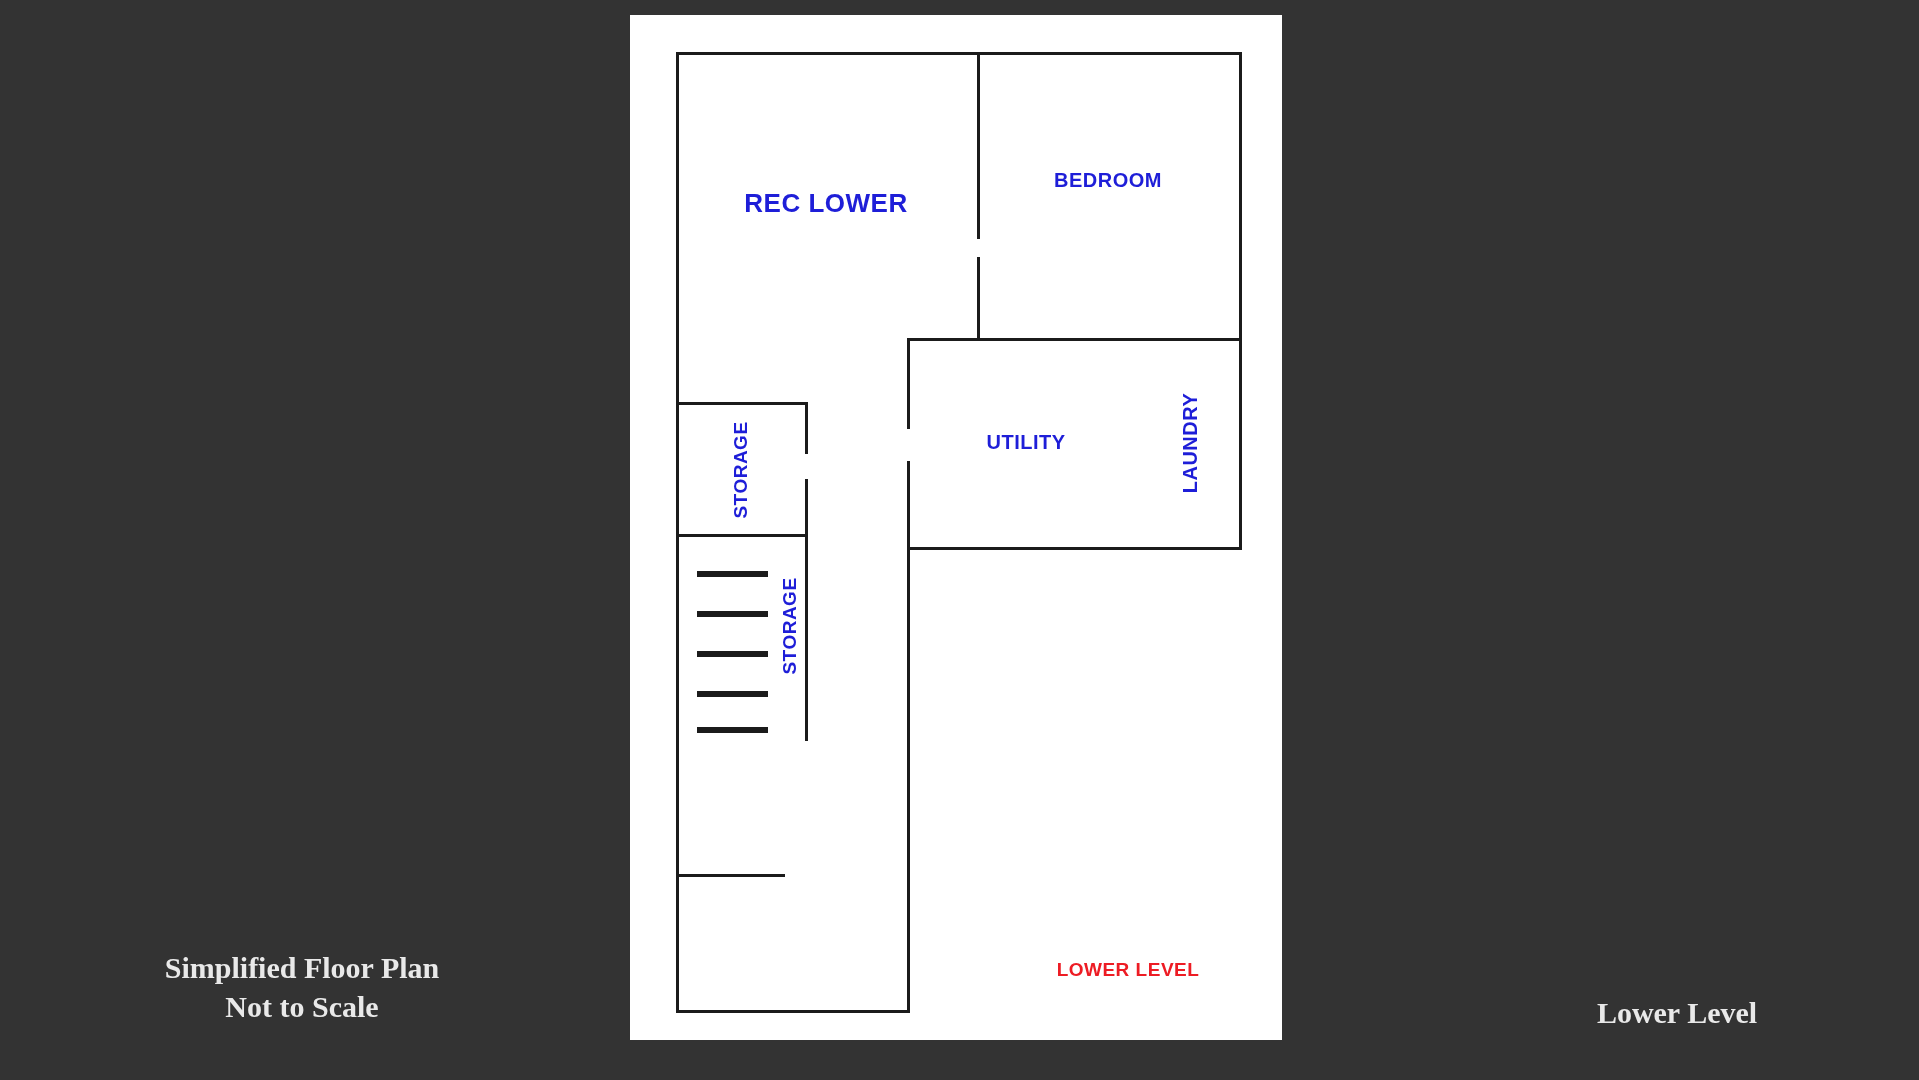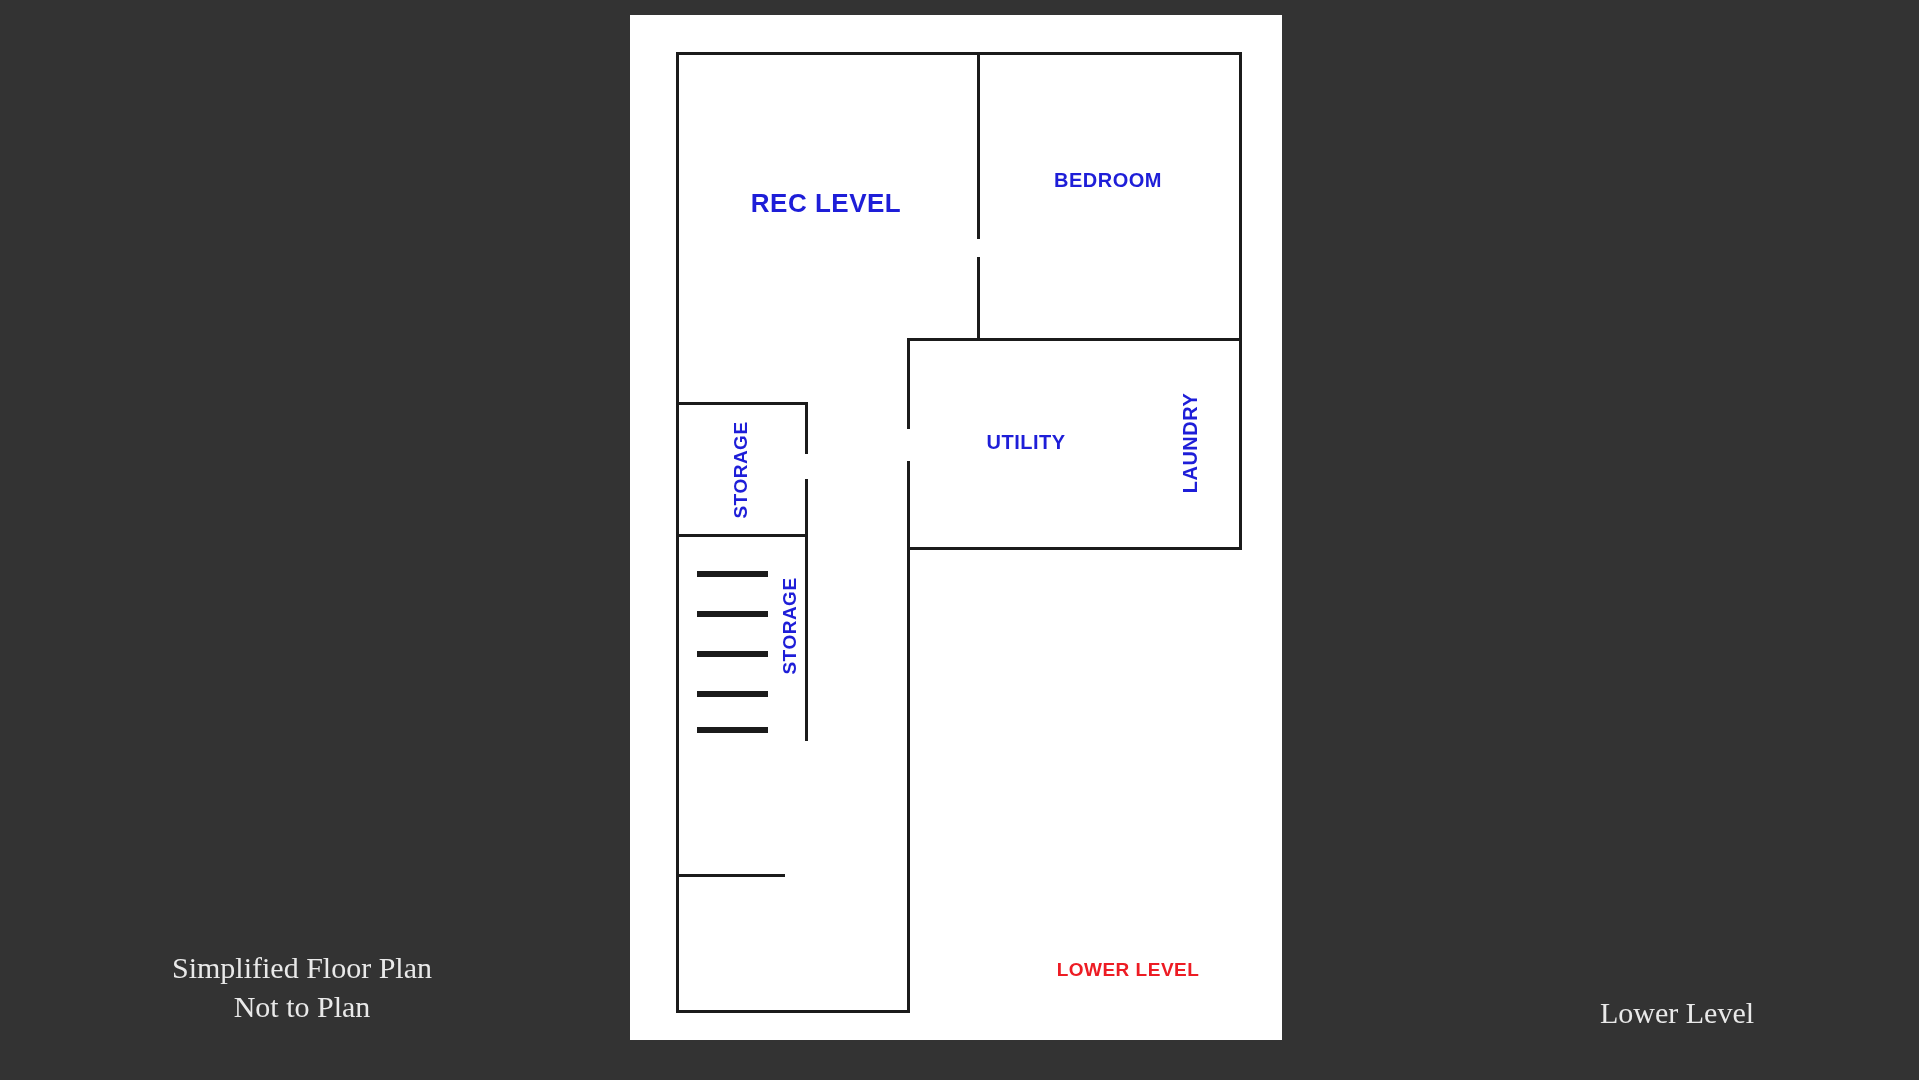--- a/index.html
+++ b/index.html
@@ -42,21 +42,21 @@
     font-weight:bold;
     letter-spacing:0.5px;
     white-space:nowrap;
     transform:translate(-50%,-50%);
     font-size:19px;
   }
   .caption{
     position:absolute;
     color:var(--caption);
     font-family:"Liberation Serif", serif;
-    font-weight:normal;
+    font-weight:bold;
     text-align:center;
   }
   .caption-left{
     left:82px; top:948px; width:440px;
     font-size:30px; line-height:39px;
   }
   .caption-right{
     left:1527px; top:994px; width:300px;
     font-size:30px; line-height:38px;
   }
@@ -93,28 +93,28 @@
 
     <g>
       <line class="step" x1="67" y1="559" x2="138" y2="559"></line>
       <line class="step" x1="67" y1="599" x2="138" y2="599"></line>
       <line class="step" x1="67" y1="639" x2="138" y2="639"></line>
       <line class="step" x1="67" y1="679" x2="138" y2="679"></line>
       <line class="step" x1="67" y1="715" x2="138" y2="715"></line>
     </g>
   </svg>
 
-  <div class="room-label fs26" style="left:196px;top:188px;">REC LEVEL</div>
+  <div class="room-label fs26" style="left:196px;top:188px;">REC LOWER</div>
   <div class="room-label fs20" style="left:478px;top:165px;">BEDROOM</div>
   <div class="room-label rot fs19" style="left:111px;top:455px;">STORAGE</div>
   <div class="room-label fs20" style="left:396px;top:427px;">UTILITY</div>
   <div class="room-label rot fs20" style="left:560px;top:428px;">LAUNDRY</div>
   <div class="room-label rot fs19" style="left:160px;top:611px;">STORAGE</div>
   <div class="level-label" style="left:498px;top:955px;">LOWER LEVEL</div>
 
 </div>
 
 <div class="caption caption-left">
   <div>Simplified Floor Plan</div>
-  <div>Not to Plan</div>
+  <div>Not to Scale</div>
 </div>
 
 <div class="caption caption-right">Lower Level</div>
 
 </body></html>

